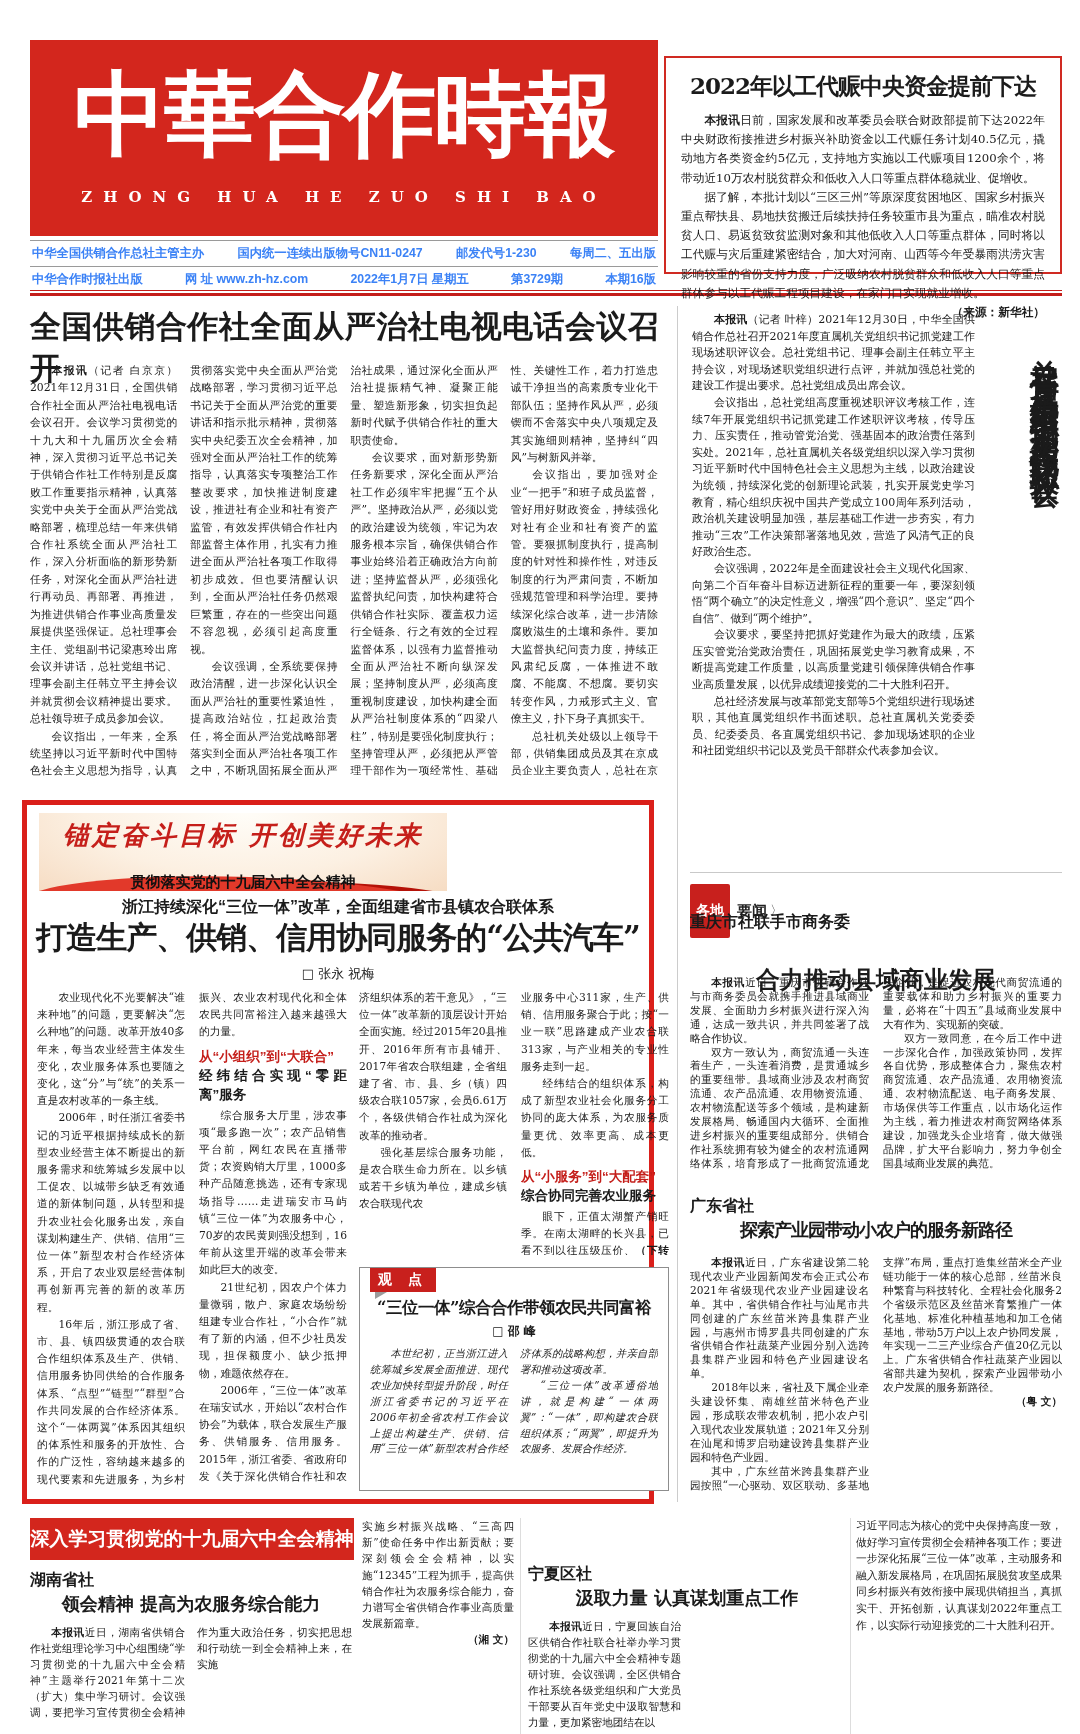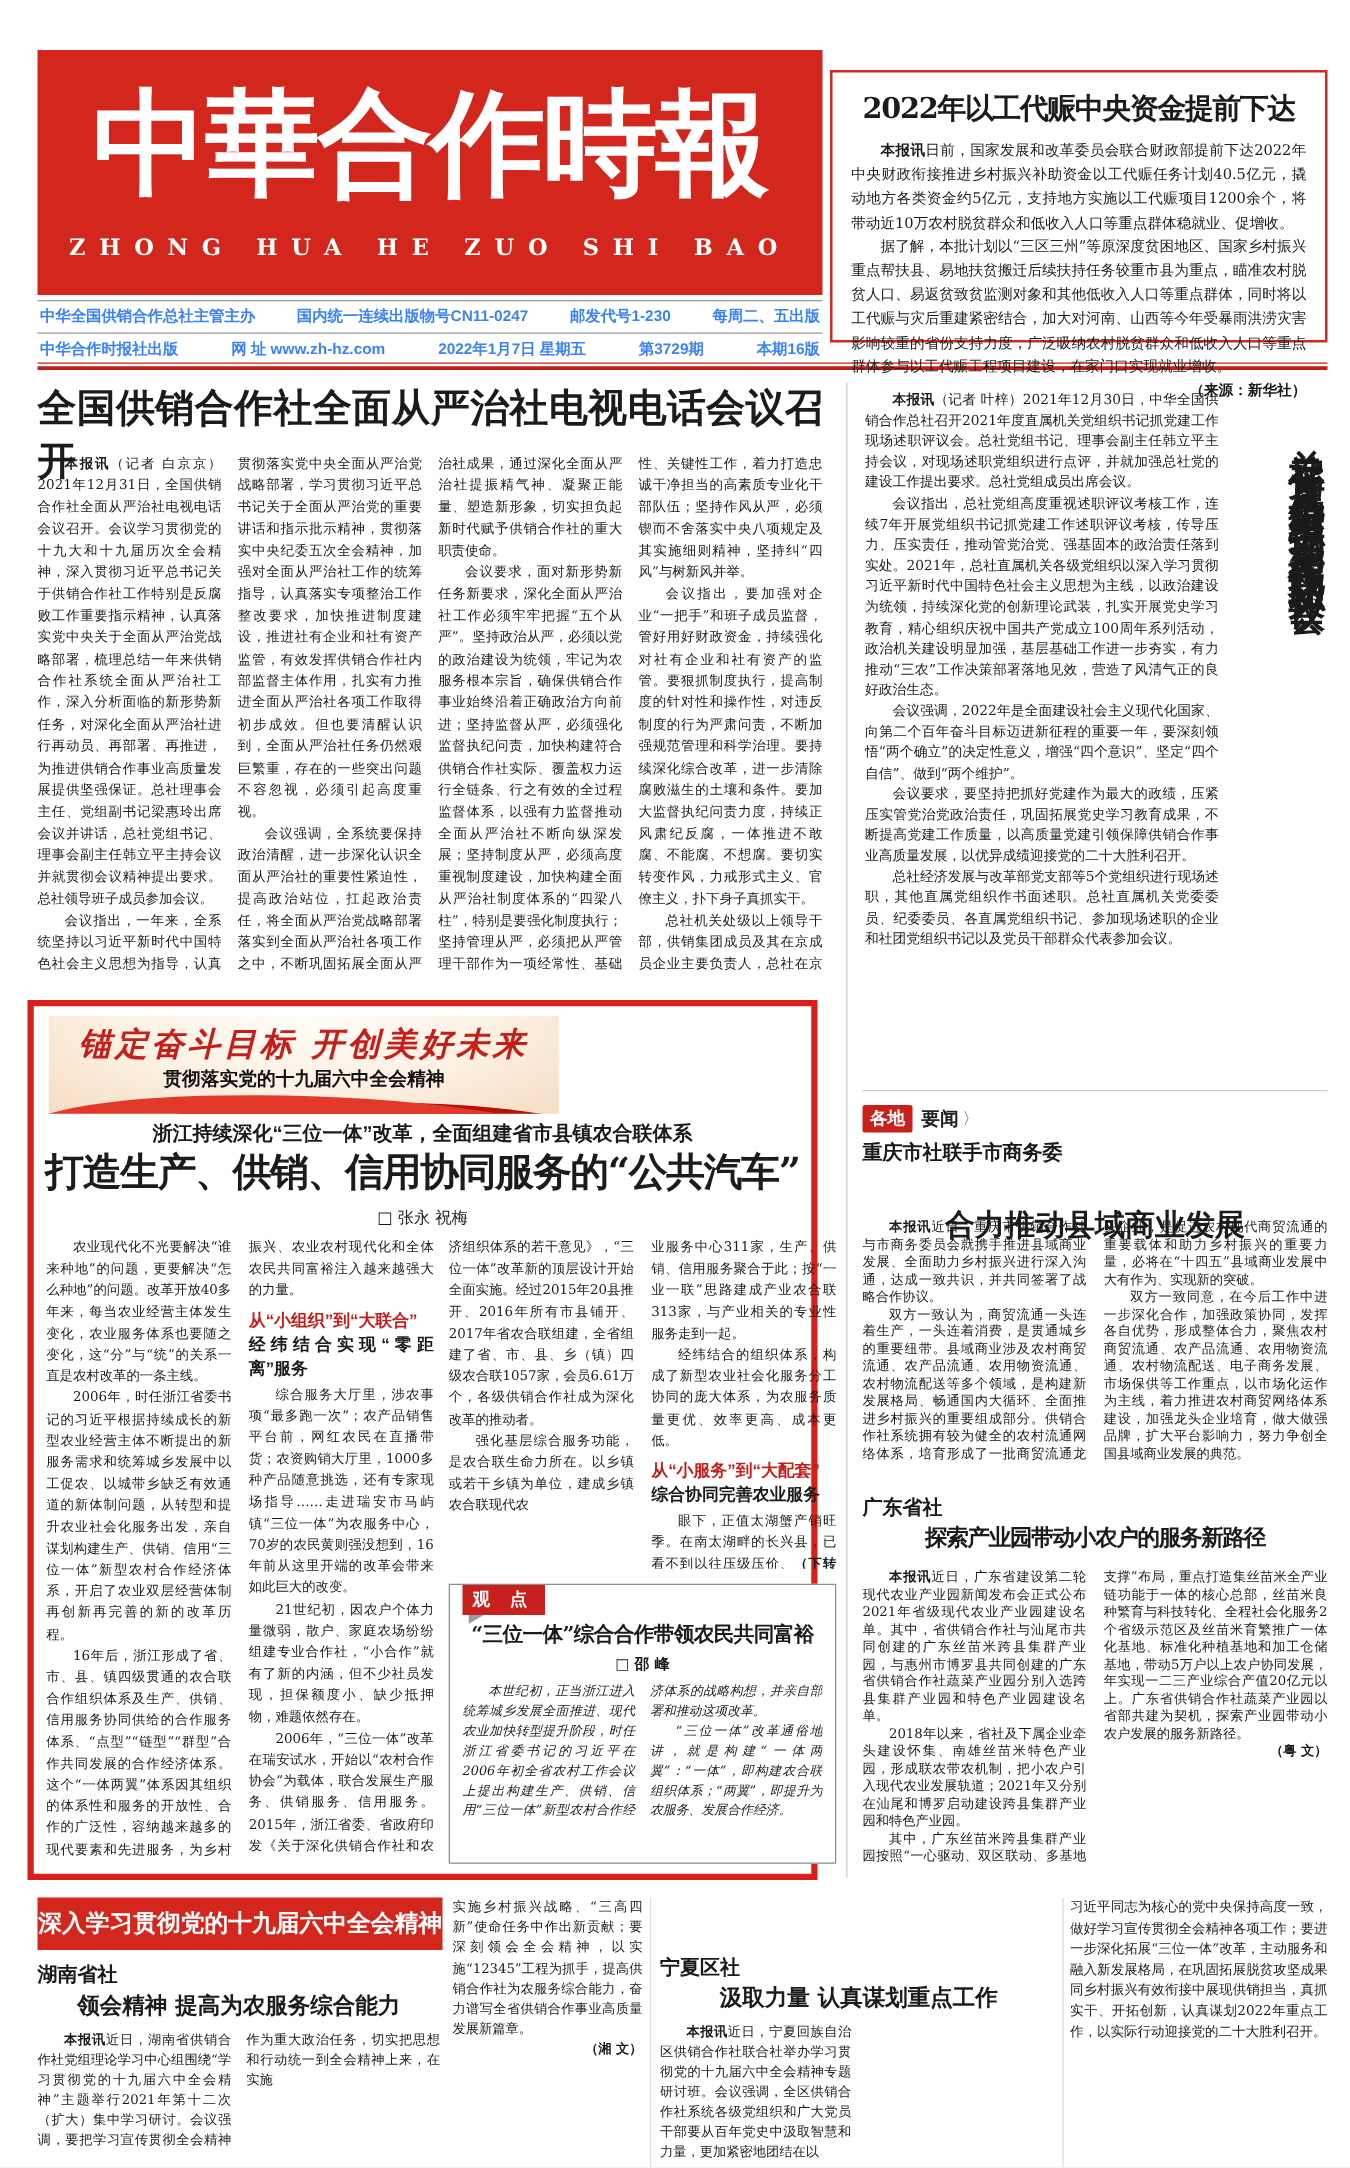--- a/index.html
+++ b/index.html
@@ -5,21 +5,21 @@
   html,body{margin:0;padding:0;background:#e9e9e9}
   .page{position:relative;width:1080px;height:1734px;margin:0 auto;background:#fff;overflow:hidden;
         font-family:"DejaVu Serif","Liberation Serif",serif;color:#1b1b1b}
   .abs{position:absolute}
   p{margin:0;text-indent:2em}
   .attr{text-align:right;font-weight:bold;text-indent:0}
 
   
   .masthead{left:30px;top:40px;width:628px;height:196px;background:#d3261d;color:#fff;text-align:center;overflow:hidden}
   .mh-title{font-size:92px;font-weight:bold;letter-spacing:-2px;line-height:148px;white-space:nowrap}
-  .mh-pinyin{font-size:18px;font-weight:bold;letter-spacing:11px;margin-top:0}
+  .mh-pinyin{font-size:15px;font-weight:bold;letter-spacing:11px;margin-top:0}
 
   .inforow{left:30px;width:628px;height:26px;display:flex;justify-content:space-between;align-items:center;
            font-family:"Liberation Sans",sans-serif;font-size:12.3px;font-weight:bold;color:#3b82f6;
            border-top:1px solid #9a9a9a;box-sizing:border-box;padding:0 2px}
   .row1{top:240px}.row2{top:266px}
   .redrule{left:30px;top:290px;width:1032px;height:7px;border-top:1px solid #c41e1a}
   .redrule .thick{margin-top:2px;height:3px;background:#c41e1a}
 
   
   .brief-box{left:664px;top:56px;width:398px;height:218px;border:2px solid #d02a22;box-sizing:border-box;padding:13px 15px 8px}
@@ -37,21 +37,21 @@
   
   .vert-body{left:692px;top:312px;width:283px;height:548px;font-size:11px;line-height:16.6px;
              text-align:justify;overflow:hidden}
   .vert-title{left:982px;top:336px;width:82px;height:470px;writing-mode:vertical-rl;
               font-size:29px;font-weight:900;letter-spacing:5px;line-height:1.32;
               font-family:"Liberation Sans",sans-serif}
 
   
   .sep-local{left:690px;top:872px;width:372px;height:1px;background:#c9c9c9}
   .badge-row{left:690px;top:884px;display:flex;align-items:center;font-family:"Liberation Sans",sans-serif}
-  .badge{background:#c8201d;color:#fff;font-weight:bold;font-size:14px;padding:2px 6px;border-radius:2px}
+  .badge{background:#c8201d;color:#fff;font-weight:bold;font-size:14px;padding:18px 6px;border-radius:2px}
   .badge-suffix{font-size:15px;font-weight:bold;margin-left:7px;color:#222}
   .badge-arrow{font-size:13px;margin-left:3px;color:#555}
   .kicker{font-family:"Liberation Sans",sans-serif;font-weight:bold;font-size:16px;color:#1a1a1a}
   .cq-kicker{left:690px;top:912px}
   .cq-headline{left:690px;top:964px;width:372px;text-align:center;font-size:24px;font-weight:900}
   .cq-body{left:690px;top:976px;width:372px;height:208px;column-count:2;column-gap:14px;column-fill:auto;
            font-size:10.6px;line-height:13.9px;text-align:justify;overflow:hidden}
   .gd-kicker{left:690px;top:1196px}
   .gd-headline{left:690px;top:1218px;width:372px;text-align:center;font-size:18px;font-weight:900;letter-spacing:-1px}
   .gd-body{left:690px;top:1256px;width:372px;height:248px;column-count:2;column-gap:14px;column-fill:auto;
@@ -62,21 +62,21 @@
   .fb{position:absolute}
   .banner{left:12px;top:8px;width:408px;height:78px;overflow:hidden;
           background:radial-gradient(ellipse at 50% 0%,#fffdf8 0%,#fcf0e2 55%,#f6dcc3 100%)}
   .ribbon-b{position:absolute;left:-20px;bottom:-24px;width:460px;height:38px;background:#e2392a;
             border-radius:50% 50% 0 0/95% 95% 0 0;transform:rotate(2deg)}
   .ribbon-a{position:absolute;left:-20px;bottom:-30px;width:460px;height:38px;background:#b51208;
             border-radius:50% 50% 0 0/95% 95% 0 0;transform:rotate(-2deg)}
   .banner-callig{position:relative;z-index:2;color:#c51f1a;font-weight:900;font-size:26px;font-style:italic;
                  letter-spacing:3px;text-align:center;margin-top:5px;white-space:nowrap}
   .banner-sub{position:relative;z-index:2;font-family:"Liberation Sans",sans-serif;font-weight:bold;
-              font-size:15px;text-align:center;margin-top:1px;color:#111}
+              font-size:15px;text-align:center;margin-top:20px;color:#111}
   .feature-kicker{left:0;top:92px;width:100%;text-align:center;font-family:"Liberation Sans",sans-serif;
                   font-weight:bold;font-size:16px}
   .feature-headline{left:0;top:112px;width:100%;text-align:center;font-size:31px;font-weight:900;letter-spacing:-1px}
   .feature-byline{left:0;top:160px;width:100%;text-align:center;font-size:13px}
   .fcol{font-size:10.7px;line-height:17.2px;text-align:justify;overflow:hidden}
   .feature-left{left:10px;top:184px;width:310px;height:500px;column-count:2;column-gap:14px;column-fill:auto}
   .feature-c3{left:332px;top:184px;width:148px;height:266px}
   .feature-c4{left:494px;top:184px;width:148px;height:266px}
   .sub-red{color:#c41e1a;font-weight:900;font-family:"Liberation Sans",sans-serif;text-indent:0;
            font-size:13.5px;margin-top:6px;line-height:19px}

